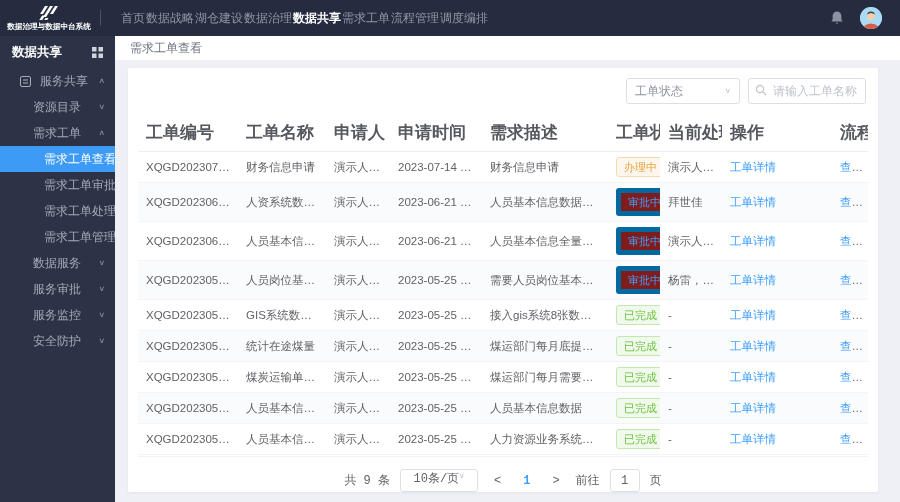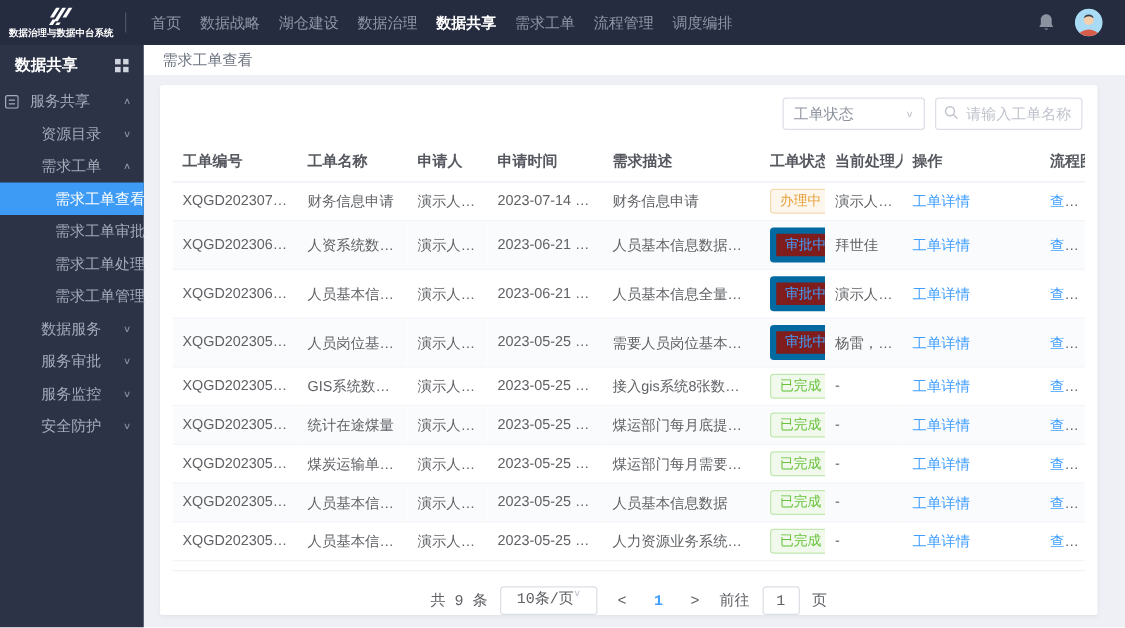--- a/index.html
+++ b/index.html
@@ -6,35 +6,35 @@
   html,body { width:900px; height:502px; overflow:hidden;
     font-family:"Liberation Sans","DejaVu Sans",sans-serif; }
   .app { width:900px; height:392px; position:relative; background:#eef0f5; }
 
   
   .navbar { height:36px; background:#262c40; display:flex; align-items:center; position:relative; z-index:3; }
   .logo { width:98px; display:flex; flex-direction:column; align-items:center; justify-content:center; padding-top:2px; }
   .logo svg { display:block; }
   .logo-title { font-size:8px; font-weight:bold; color:#fff; white-space:nowrap; transform:scale(.95); margin-top:1px; letter-spacing:0; }
   .nav-divider { width:1px; height:16px; background:rgba(255,255,255,.18); margin:0 12px 0 2px; }
-  .main-nav { display:flex; align-items:center; gap:15px; margin-left:8px; }
+  .main-nav { display:flex; align-items:center; gap:1px; margin-left:8px; }
   .nav-item { font-size:12px; color:#8f96a5; cursor:pointer; white-space:nowrap; }
   .nav-item.active { color:#ffffff; font-weight:bold; }
   .nav-right { margin-left:auto; display:flex; align-items:center; gap:16px; padding-right:18px; }
   .bell { width:14px; height:16px; }
   .avatar { width:22px; height:22px; border-radius:50%; overflow:hidden; background:#a9dcf4; }
 
   
   .sidebar { position:absolute; left:0; top:36px; width:115px; height:466px; background:#2c3347; z-index:2; }
   .sidebar-header { height:32px; display:flex; align-items:center; justify-content:space-between; padding:0 12px; }
   .sidebar-title { color:#fff; font-size:12.5px; font-weight:bold; }
   .side-item { height:26px; display:flex; align-items:center; font-size:12px; color:#a3aab8; cursor:pointer; padding-right:10px; }
   .side-item .lbl { white-space:nowrap; }
   .side-item .chev { margin-left:auto; font-size:9px; color:#8b92a1; transform:scaleY(.8); }
-  .side-item.lv0 { padding-left:4px; }
+  .side-item.lv0 { padding-left:20px; }
   .side-item.lv0 .doc-ic { margin-right:9px; }
   .side-item.lv1 { padding-left:33px;text-align:center; }
   .side-item.lv2 { padding-left:44px; }
   .side-item.active { background:#3d9bf5; color:#fff; }
 
   
   .content { position:absolute; left:115px; top:36px; width:785px; height:466px; background:#eef0f5; }
   .breadcrumb-bar { height:24px; background:#fff; display:flex; align-items:center; padding-left:15px; }
   .breadcrumb { font-size:12px; color:#6d7380; }
   .card { margin:8px 22px 0 13px; background:#fff; height:424px; border-radius:2px;
@@ -44,21 +44,21 @@
   .select-box { width:114px; height:26px; border:1px solid #dcdfe6; border-radius:3px; display:flex; align-items:center; justify-content:space-between; padding:0 8px; cursor:pointer; background:#fff; }
   .select-box .sel-label { font-size:12px; color:#8d939e; }
   .select-box .chev { font-size:9px; color:#c0c4cc; transform:scaleY(.8); }
   .search-box { position:relative; width:118px; height:26px; }
   .search-box input { width:100%; height:100%; border:1px solid #dcdfe6; border-radius:3px; padding:0 6px 0 24px; font-size:12px; color:#606266; outline:none; font-family:inherit; }
   .search-box input::placeholder { color:#bfc3cc; }
   .search-box svg { position:absolute; left:7px; top:6px; }
 
   .table-wrap { padding:0 10px; flex:1; }
   table { width:100%; border-collapse:collapse; table-layout:fixed; }
-  th { font-size:12px; color:#55585f; font-weight:bold; text-align:left; padding:7px 8px; border-bottom:1px solid #ebeef5; white-space:nowrap; overflow:hidden; }
+  th { font-size:17px; color:#55585f; font-weight:bold; text-align:left; padding:7px 8px; border-bottom:1px solid #ebeef5; white-space:nowrap; overflow:hidden; }
   td { font-size:11.5px; color:#606266; padding:5px 8px; border-bottom:1px solid #f2f4f8; white-space:nowrap; overflow:hidden; text-overflow:ellipsis; height:26px; }
   tbody tr:nth-child(even) td { background:#fafbfc; }
   .badge { display:inline-block; font-size:11px; line-height:16px; padding:1px 7px; border-radius:3px; }
   .badge.warning { color:#e6a23c; background:#fdf6ec; border:1px solid #f5dab1; }
   .badge.primary { color:#409eff; background:#7f1d1d; border:5px solid #0369a1; }
   .badge.success { color:#67c23a; background:#f0f9eb; border:1px solid #c2e7b0; }
   .link { color:#409eff; cursor:pointer; }
 
   .pagination { margin:0 10px; border-top:1px solid #f0f2f6; padding:12px 0 0 0; display:flex; align-items:center; justify-content:center; gap:10px; font-size:12px; color:#606266;font-family:Liberation Mono, monospace; }
   .pg-select { width:78px; height:23px; border:1px solid #dcdfe6; border-radius:3px; display:flex; align-items:flex-start; justify-content:center; gap:0; color:#606266; cursor:pointer; }

